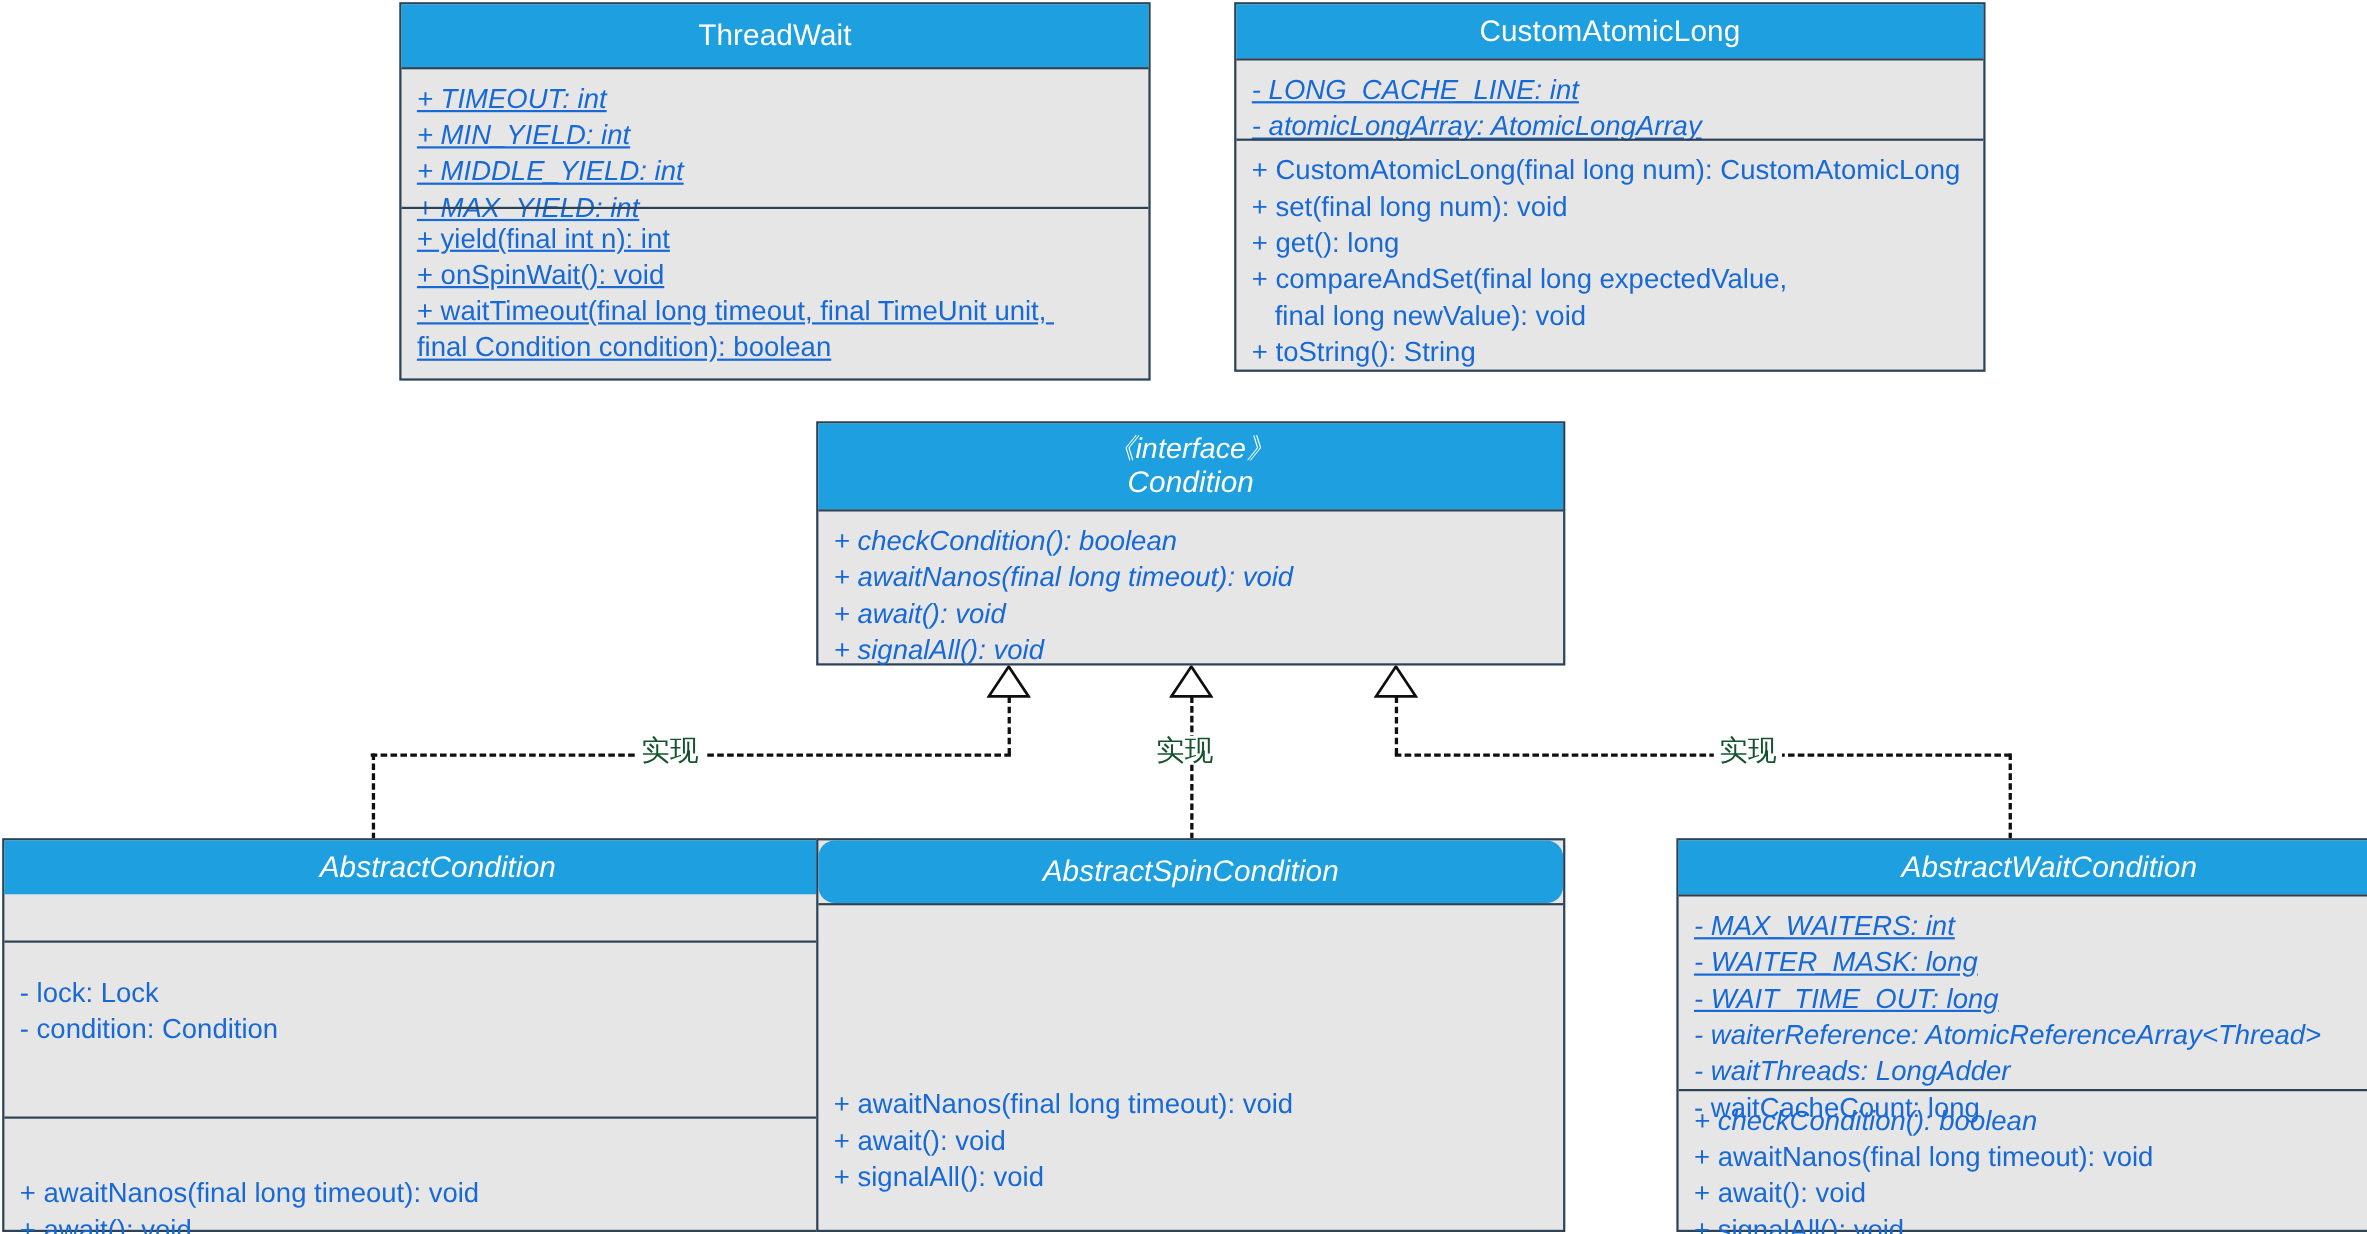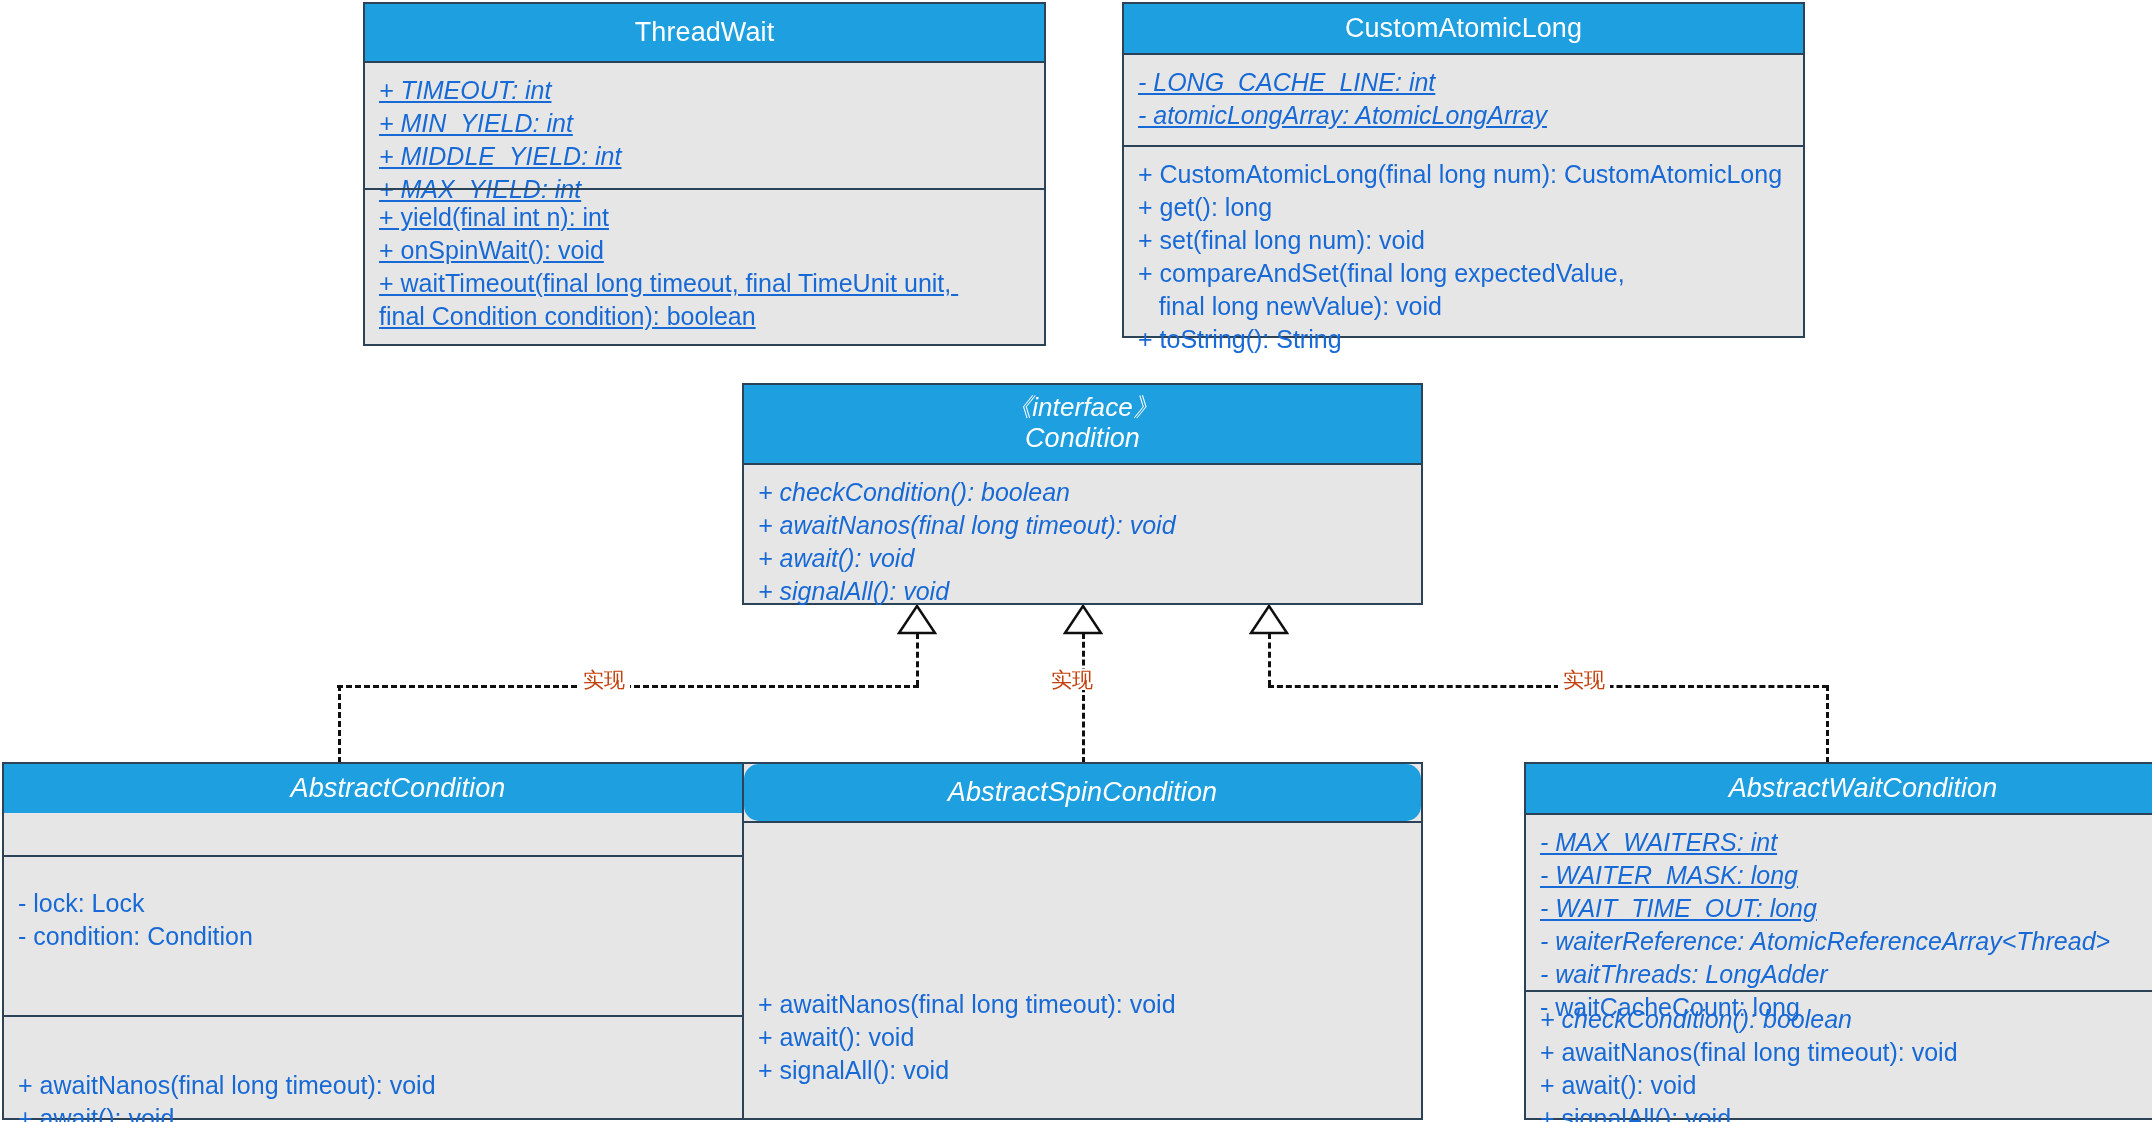--- a/index.html
+++ b/index.html
@@ -81,22 +81,22 @@
   }
   .tri {
     position: absolute;
     width: 0;
     height: 0;
   }
   .tri svg { display: block; }
 
   .conn-label {
     position: absolute;
-    font-size: 21px;
-    color: #c2410c;
+    font-size: 26px;
+    color: #14532d;
     background: #ffffff;
     padding: 0 5px;
     line-height: 1;
     white-space: nowrap;
   }
 </style>
 </head>
 <body>
 
 <div id="canvas">
@@ -116,28 +116,28 @@
       <span class="member m-static">+ onSpinWait(): void</span>
       <span class="member m-static">+ waitTimeout(final long timeout, final TimeUnit unit, </span>
       <span class="member m-static">final Condition condition): boolean</span>
     </div>
   </div>
 
   <div class="uml-class" style="left:1122px; top:2px; width:683px; height:336px;">
     <div class="uml-header" style="height:63px;">
       <span>CustomAtomicLong</span>
     </div>
-    <div class="uml-compartment" style="height:92px;">
+    <div class="uml-compartment" style="height:73px;">
       <span class="member m-static m-italic">- LONG_CACHE_LINE: int</span>
       <span class="member m-static m-italic">- atomicLongArray: AtomicLongArray</span>
     </div>
     <div class="uml-compartment grow">
       <span class="member">+ CustomAtomicLong(final long num): CustomAtomicLong</span>
+      <span class="member">+ set(final long num): void</span>
       <span class="member">+ get(): long</span>
-      <span class="member">+ set(final long num): void</span>
       <span class="member">+ compareAndSet(final long expectedValue,</span>
       <span class="member">   final long newValue): void</span>
       <span class="member">+ toString(): String</span>
     </div>
   </div>
 
   <div class="uml-class" style="left:742px; top:383px; width:681px; height:222px;">
     <div class="uml-header hdr-tall" style="height:78px;">
       <span class="stereotype">《interface》</span>
       <span class="cls-name-italic">Condition</span>

